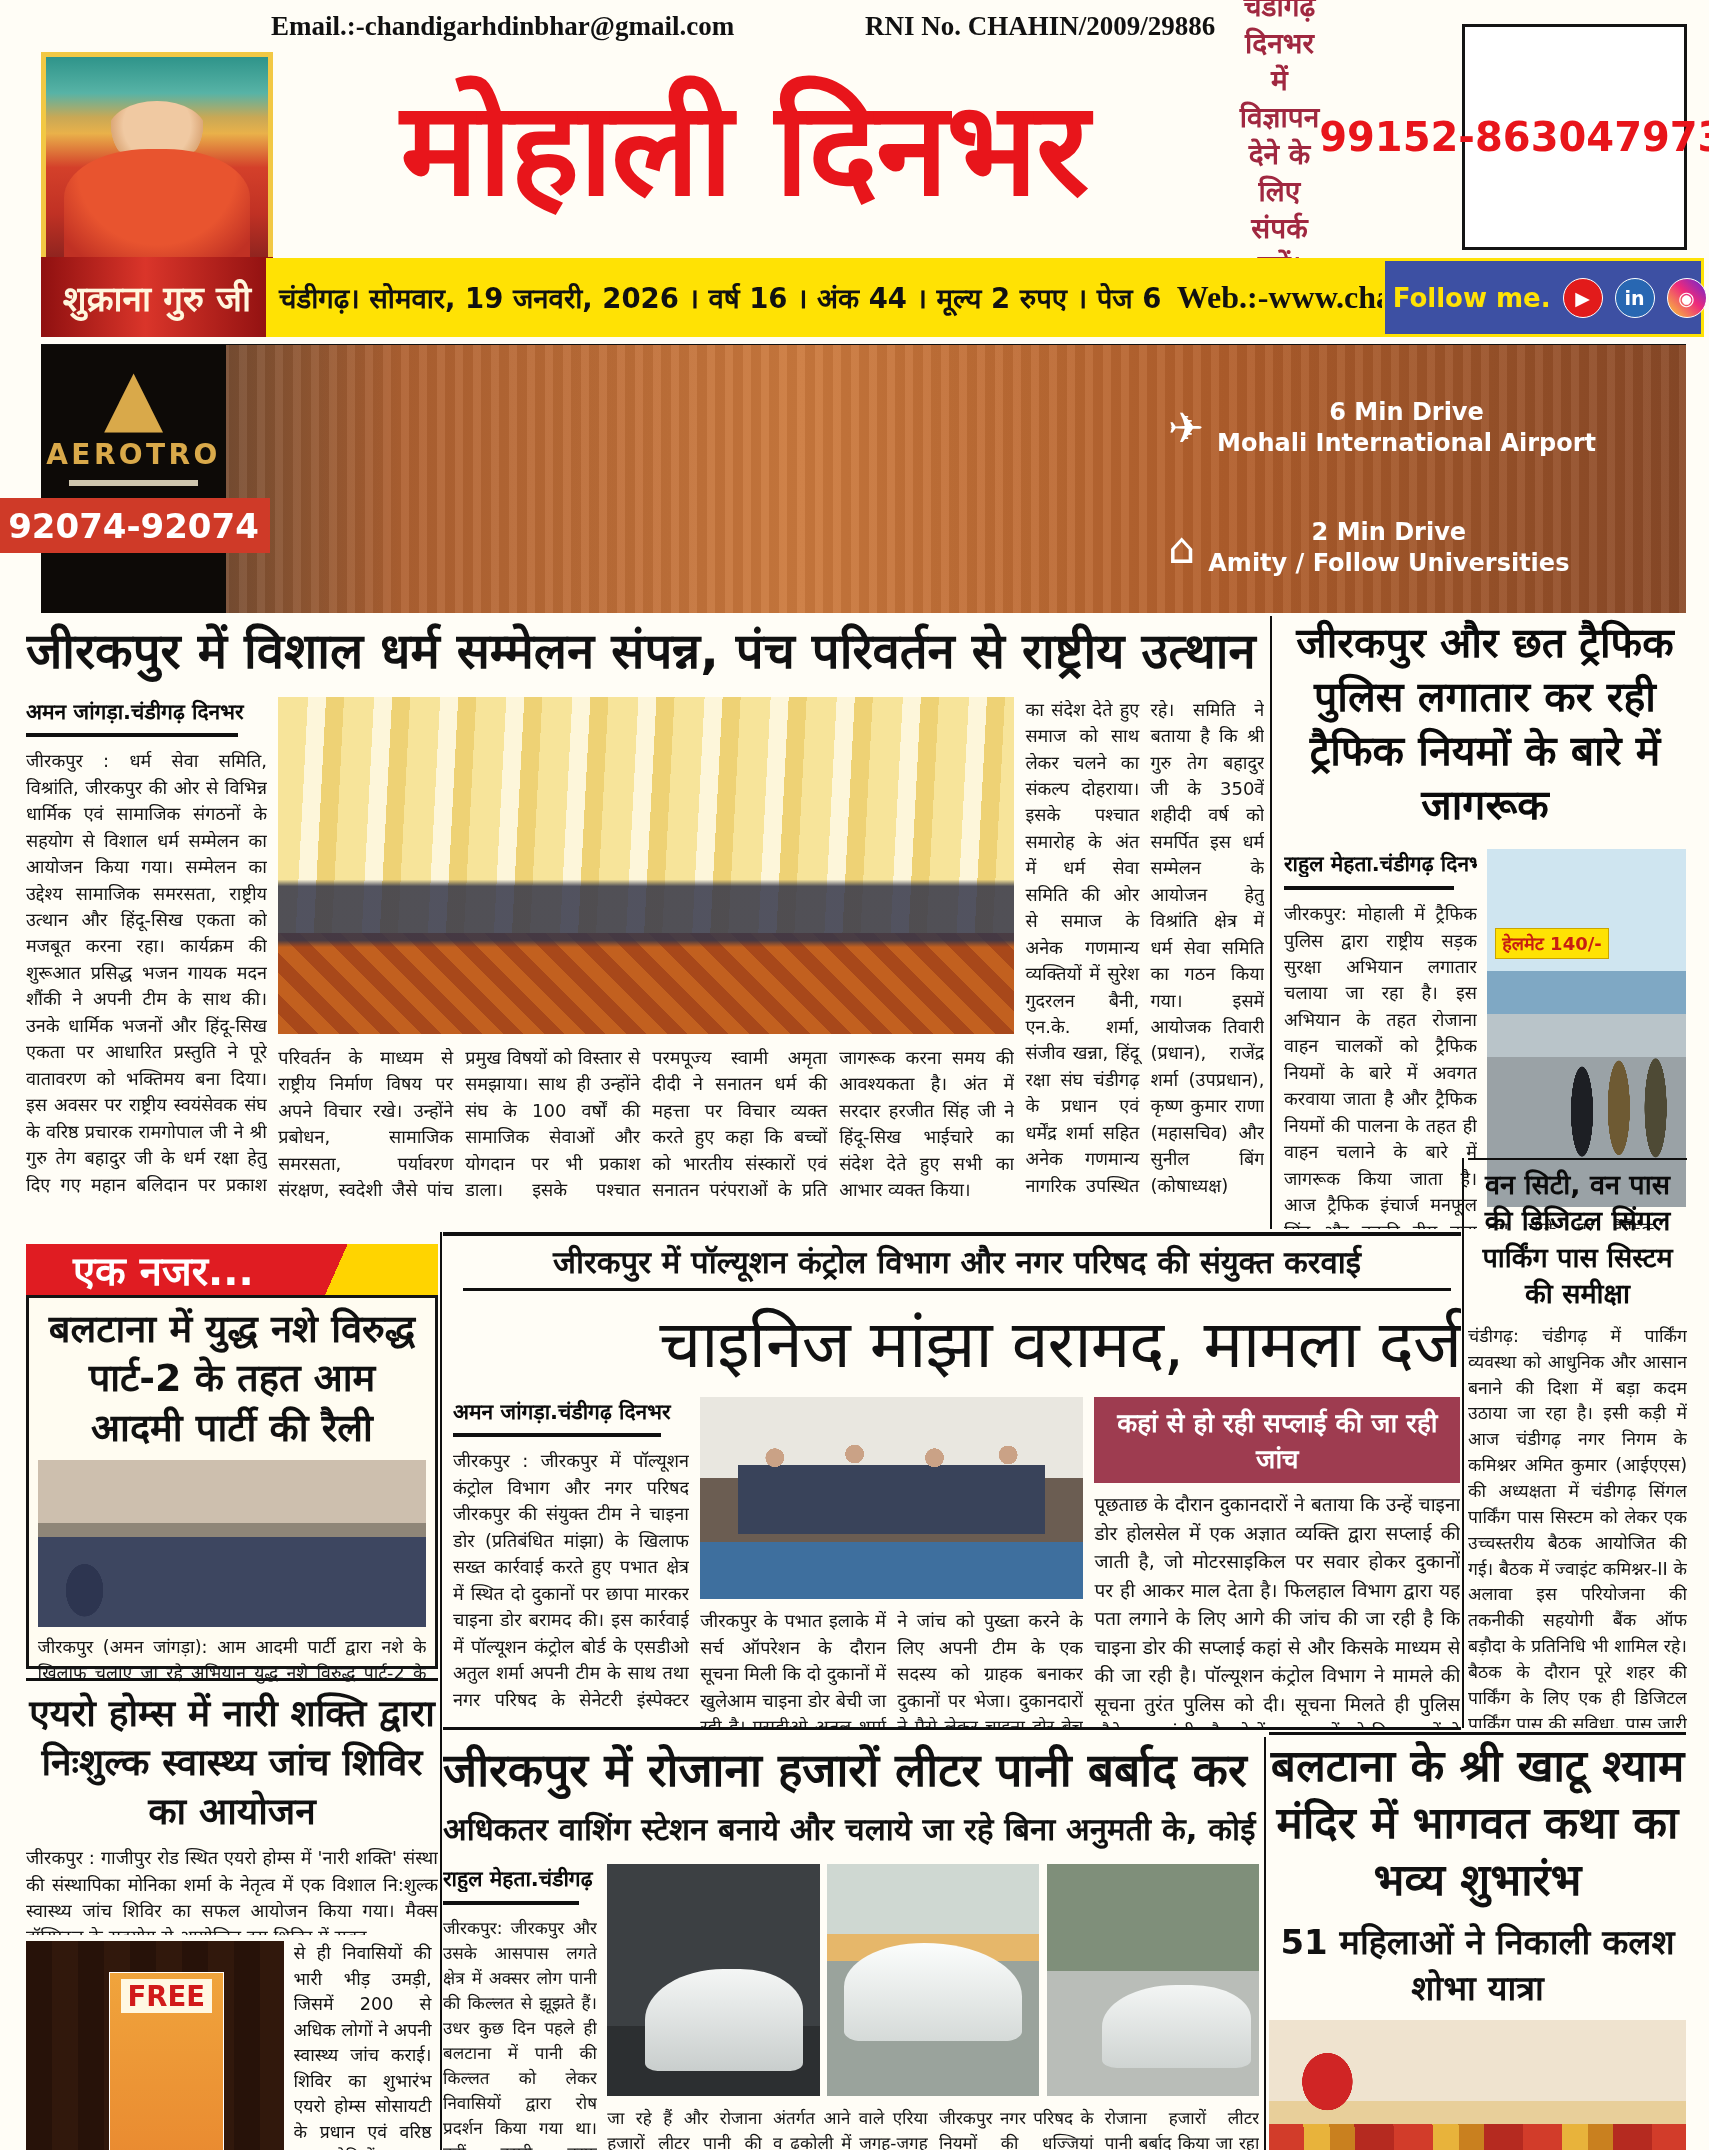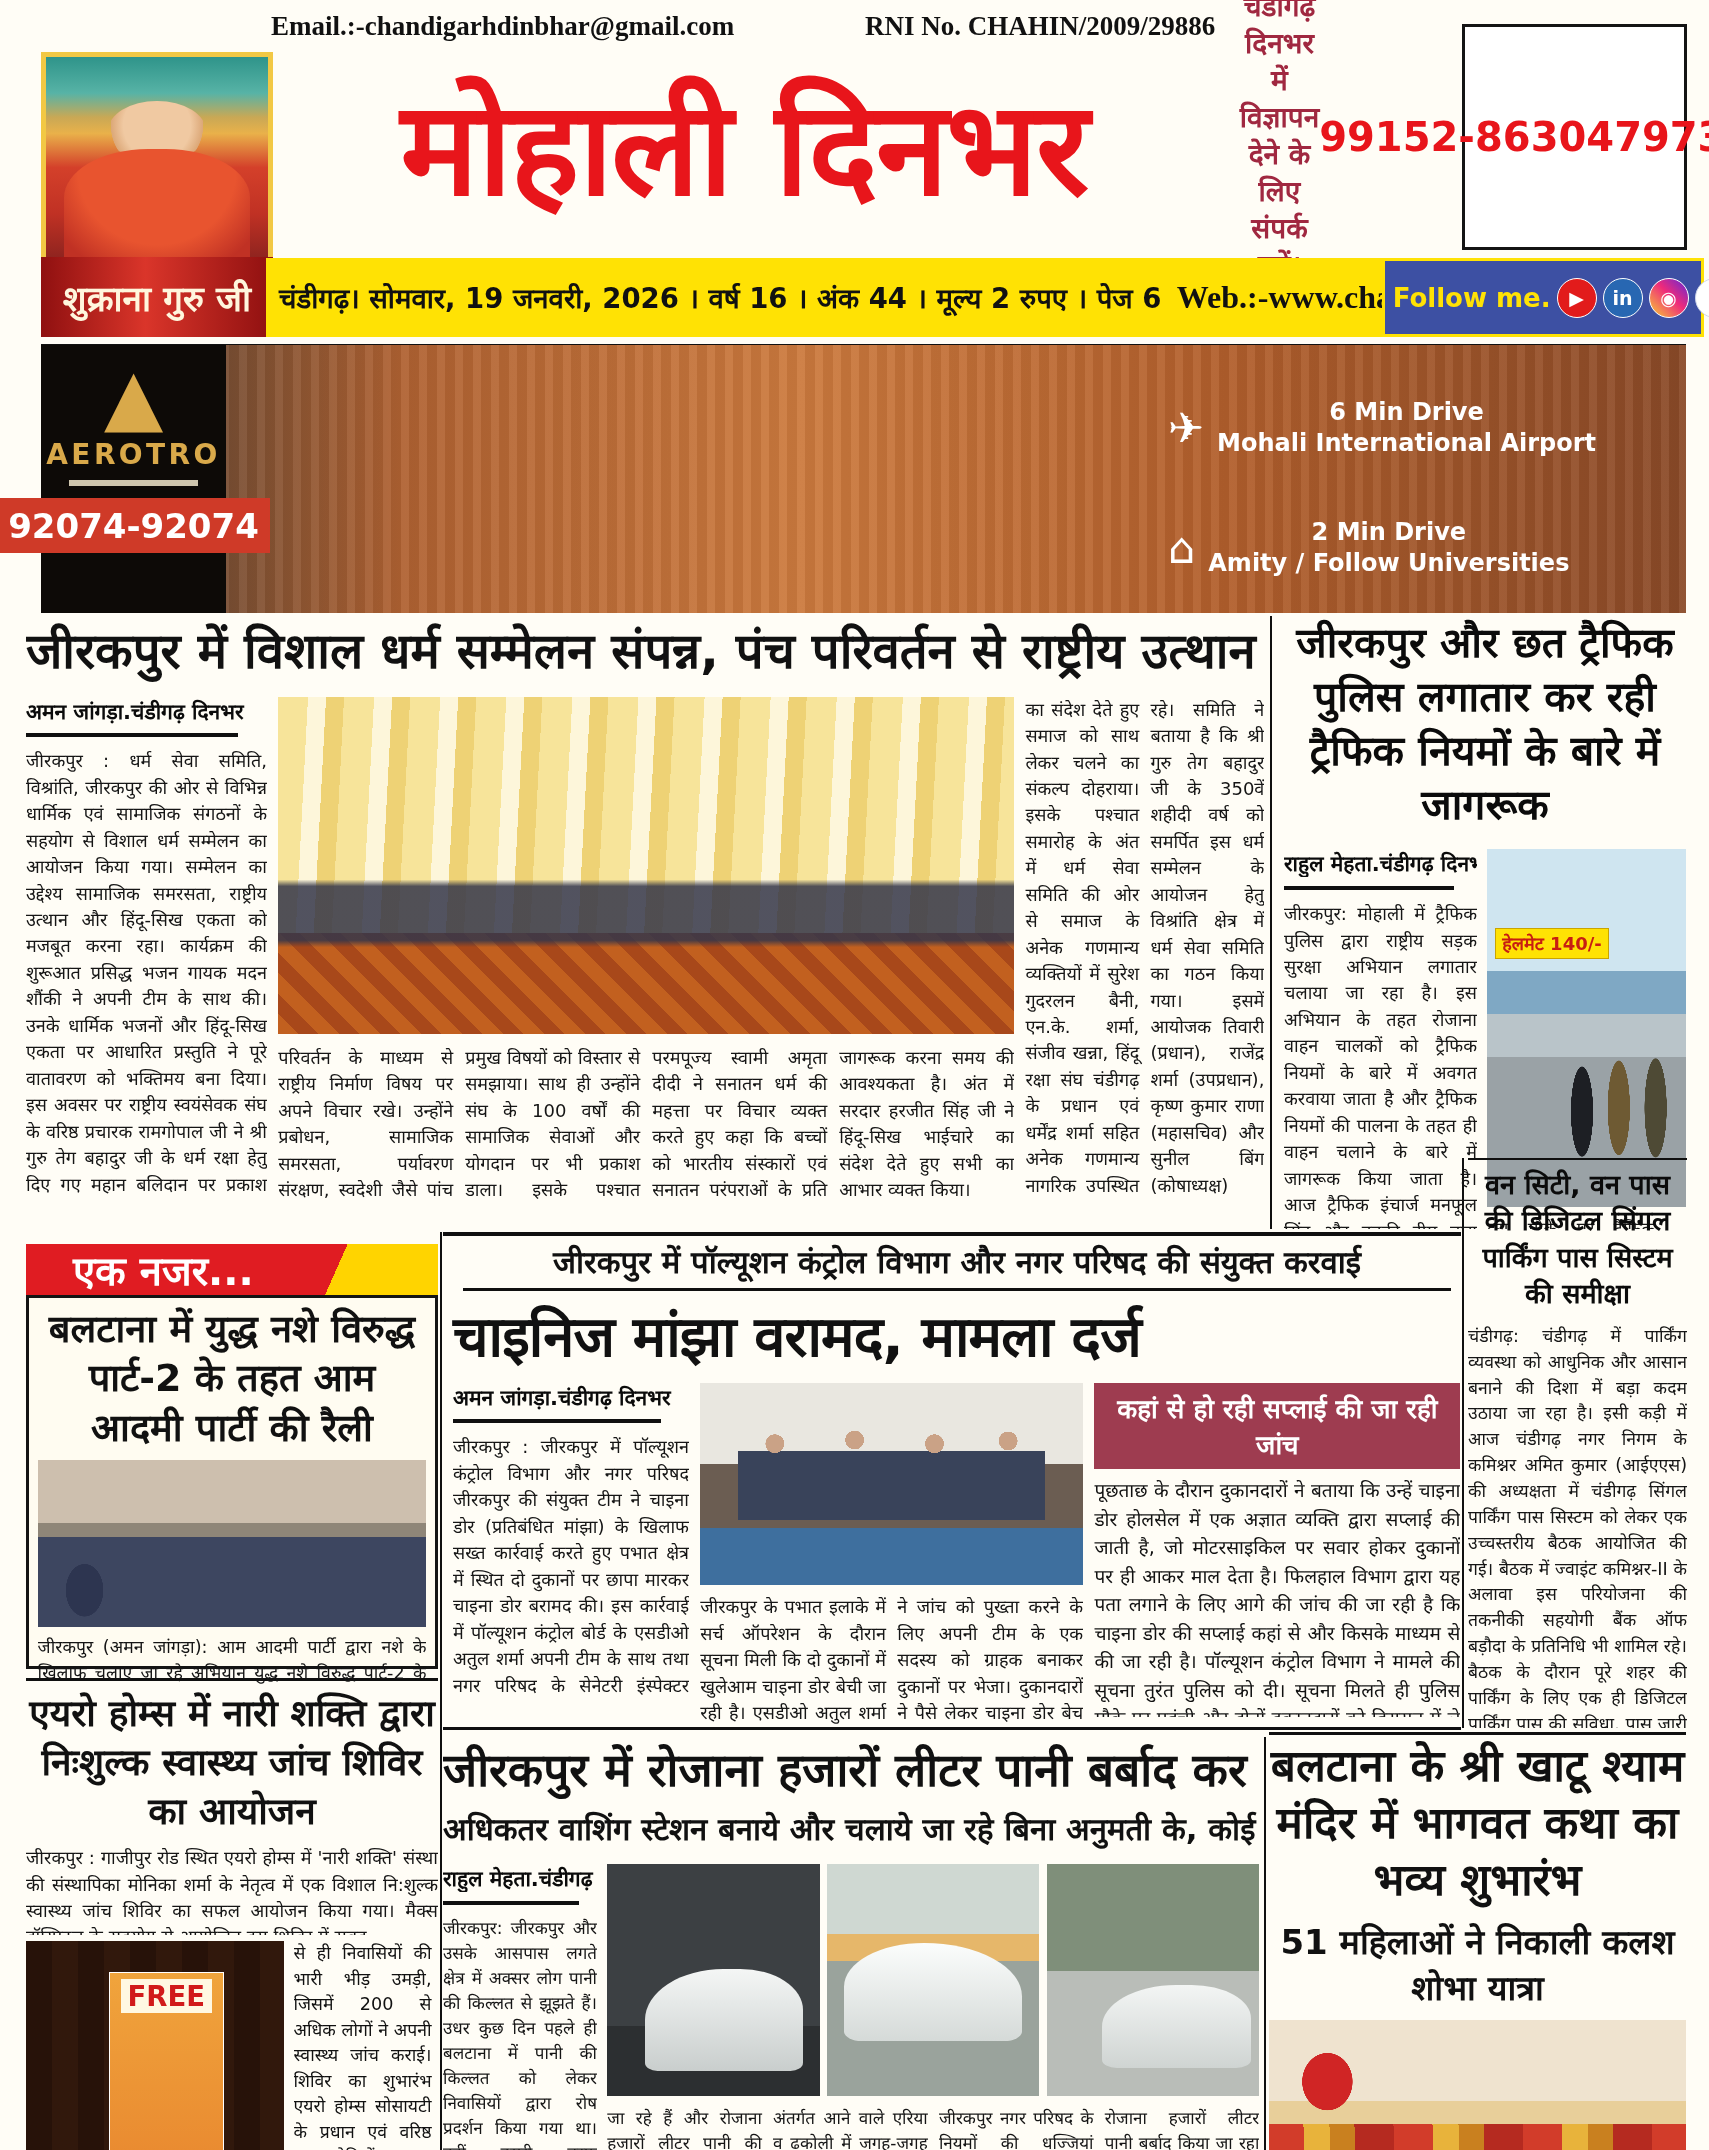--- a/index.html
+++ b/index.html
@@ -27,21 +27,21 @@
   #paper-title{left:232px;top:38px;width:1024px;height:211px;display:flex;align-items:center;justify-content:center;
      font-size:130px;font-weight:900;color:#e8151b;letter-spacing:-1.7px;white-space:nowrap;}
   #contact-box{left:1462px;top:24px;width:212px;height:213px;border:3.9px solid #141414;background:#fff;
      display:flex;flex-direction:row;align-items:center;justify-content:center;text-align:center;padding:3.4px;}
   #contact-box .ctext{font-size:28px;line-height:1.32;font-weight:800;color:#a02840;}
   #contact-box .cphone{font-size:40px;font-weight:900;color:#e8151b;line-height:1.15;white-space:nowrap;}
   #date-strip{left:266px;top:258px;width:1114px;height:79px;background:#ffe204;display:flex;align-items:center;gap:15.5px;padding-left:13px;}
   #date-strip .dtext{font-size:27.5px;font-weight:800;white-space:nowrap;}
   #date-strip .wtext{font-size:32px;font-weight:800;white-space:nowrap;}
   #follow-box{left:1382px;top:258px;width:322px;height:79px;background:#3d50a3;border:3.4px solid #ffe204;
-     display:flex;align-items:center;gap:6px;padding:0 7.7px;box-sizing:border-box;}
+     display:flex;align-items:center;gap:12px;padding:0 7.7px;box-sizing:border-box;}
   #follow-box .flabel{color:#ffe204;font-size:26px;font-weight:800;white-space:nowrap;}
   .sicon{width:38px;height:38px;border-radius:50%;display:flex;align-items:center;justify-content:center;
      font-size:19px;font-weight:800;color:#fff;flex:0 0 auto;border:1.7px solid #fff;}
   .si-youtube{background:#e21b1b;} .si-linkedin{background:#2867b2;}
   .si-instagram{background:linear-gradient(45deg,#f9ce34,#ee2a7b 55%,#6228d7);}
   .si-facebook{background:#fff;color:#1877f2;border-color:#cfd6ea;}
 
   
   #banner{left:41px;top:344px;width:1645px;height:268px;border-top:1.7px solid #111;
      background:
@@ -134,21 +134,21 @@
   #health-photo .fbanner{position:absolute;left:32%;top:10%;width:44%;height:62%;
      background:linear-gradient(180deg,#f0a43c,#e98930);border:1.7px solid #fff;display:flex;align-items:flex-start;justify-content:center;}
   #health-photo .ftext{color:#d11a1a;font-weight:900;font-size:27.5px;margin-top:6px;background:#fff8e2;padding:0.9px 6.9px;}
   .h-side{width:138px;font-size:17.6px;line-height:1.45;text-align:justify;overflow:hidden;height:314px;}
 
   
   #china-article{left:443px;top:1232px;width:1018px;height:498px;border-top:4.3px solid #101010;border-bottom:3.9px solid #101010;
      box-sizing:border-box;overflow:hidden;padding-top:4.3px;padding-left:10px;}
   #china-article .kicker{font-size:31px;font-weight:800;text-align:center;}
   #china-article .krule{height:3px;background:#101010;margin:6px auto 4.3px auto;width:98%;}
-  #china-article .c-headline{font-size:56px;font-weight:700;text-align:left;letter-spacing:-0.9px;}
+  #china-article .c-headline{font-size:66px;font-weight:400;text-align:right;letter-spacing:-0.9px;}
   .c-content{display:flex;gap:11.2px;margin-top:11.2px;}
   .c-left{width:236px;flex:0 0 auto;}
   .c-left .body-txt{height:267px;}
   .c-mid{width:383px;flex:0 0 auto;}
   #china-photo{width:383px;height:202px;
      background:linear-gradient(180deg,#e9e7e0 0 40%,#6b5d52 40% 72%,#3e6f9e 72% 100%);}
   #china-photo:before{content:"";position:absolute;left:10%;top:22%;width:80%;height:46%;
      background:
       radial-gradient(circle 15.5px at 12% 18%,#caa286 0 60%,transparent 61%),
       radial-gradient(circle 15.5px at 38% 14%,#caa286 0 60%,transparent 61%),

